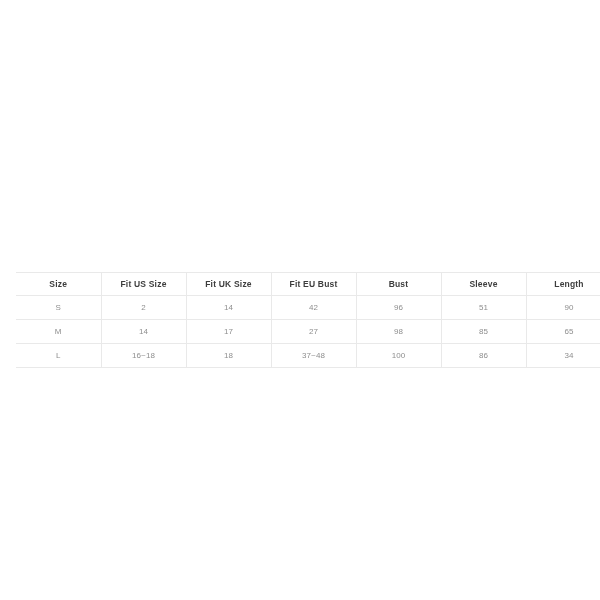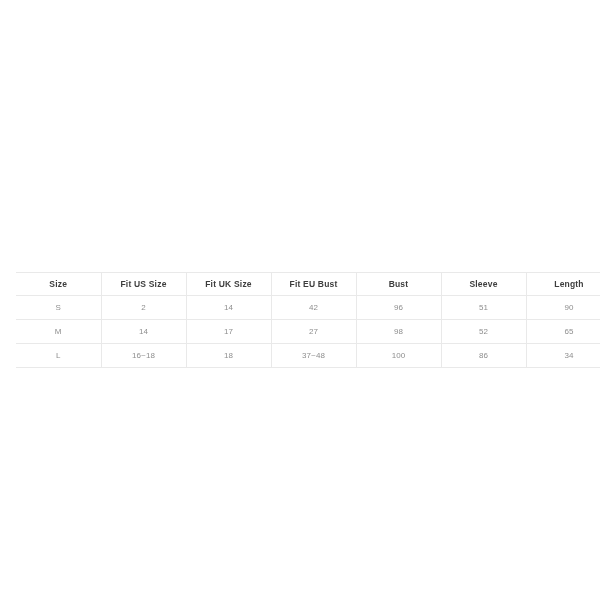--- a/index.html
+++ b/index.html
@@ -119,21 +119,21 @@
           <td>96</td>
           <td>51</td>
           <td>90</td>
         </tr>
         <tr>
           <td>M</td>
           <td>14</td>
           <td>17</td>
           <td>27</td>
           <td>98</td>
-          <td>52</td>
+          <td>85</td>
           <td>65</td>
         </tr>
         <tr>
           <td>L</td>
           <td>16~18</td>
           <td>18</td>
           <td>37~48</td>
           <td>100</td>
           <td>86</td>
           <td>34</td>

